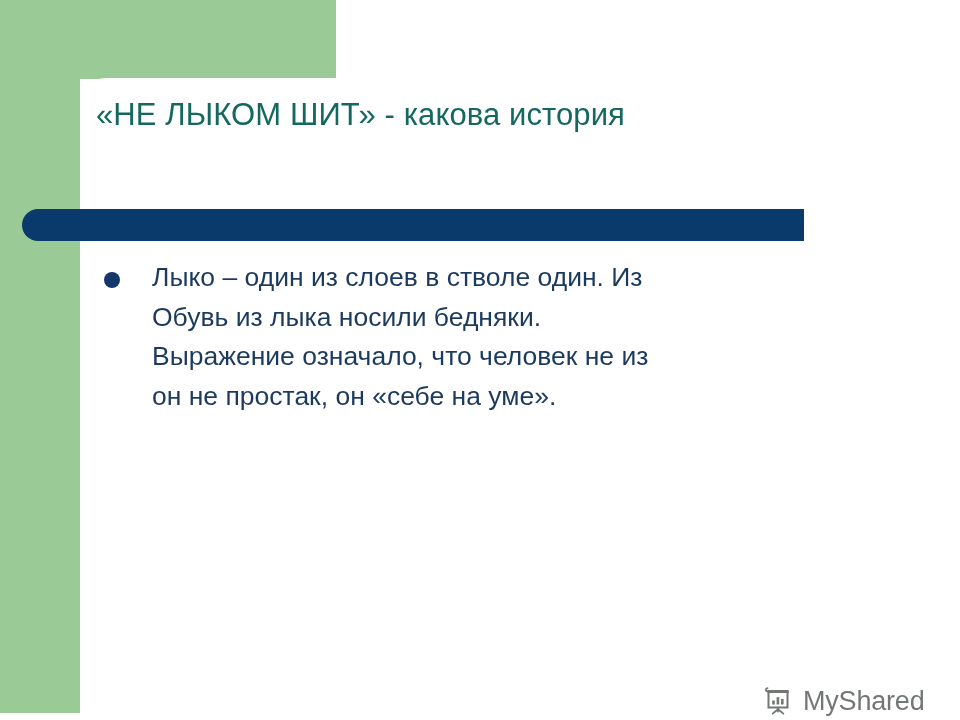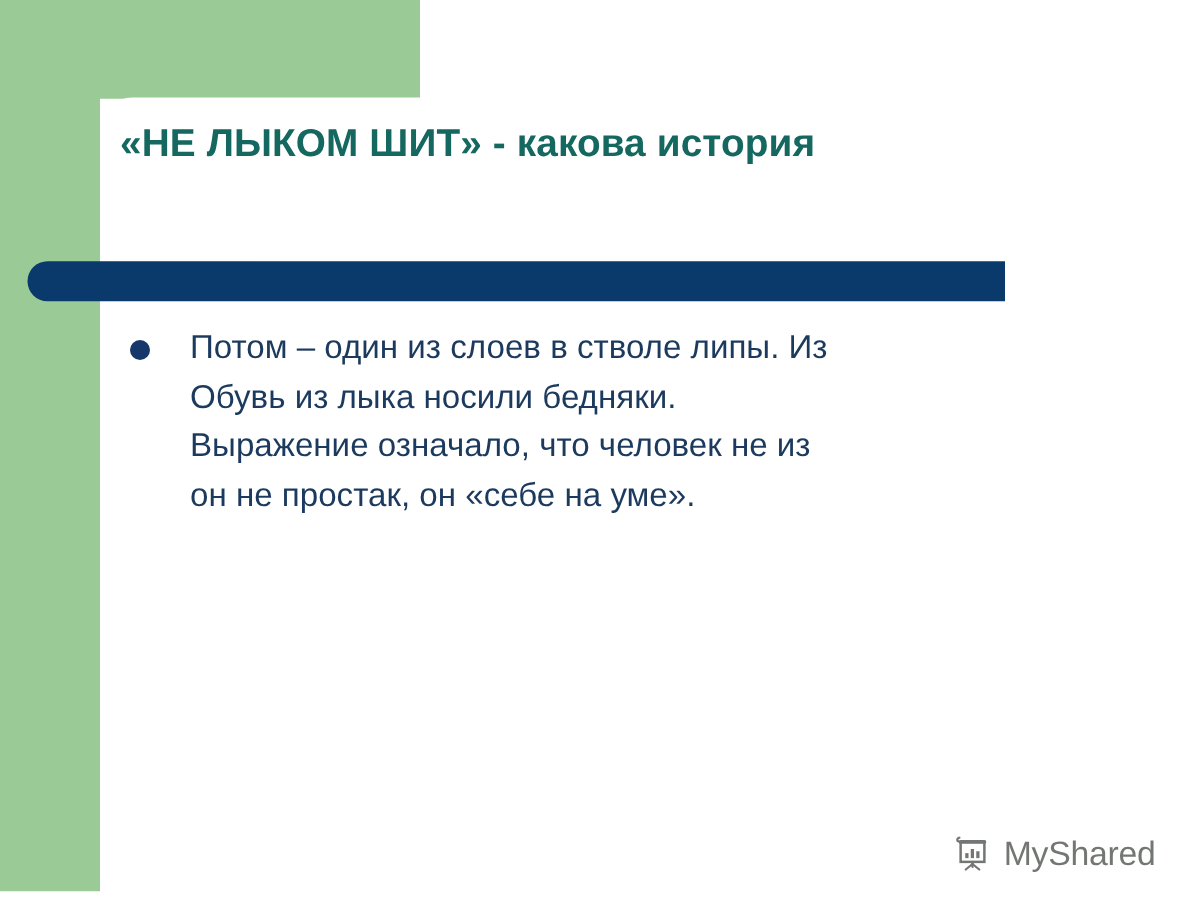--- a/index.html
+++ b/index.html
@@ -49,21 +49,21 @@
   }
 
   
   .title-block {
     position: absolute;
     left: 96px;
     top: 94px;
     width: 800px;
     color: #14685f;
     font-size: 31px;
-    font-weight: bold;
+    font-weight: normal;
     line-height: 42px;
     letter-spacing: 0.1px;
   }
   .title-line {
     display: block;
     white-space: nowrap;
   }
 
   
   .navy-bar {
@@ -105,21 +105,21 @@
   }
   .body-line {
     display: block;
     white-space: nowrap;
   }
 
   
   .watermark {
     position: absolute;
     left: 762px;
-    top: 666px;
+    top: 684px;
     display: flex;
     align-items: center;
     gap: 7px;
     opacity: 0.82;
     text-align: center;
   }
   .wm-icon {
     width: 34px;
     height: 34px;
     display: block;
@@ -143,21 +143,21 @@
   <div class="title-block">
     <span class="title-line">«НЕ ЛЫКОМ ШИТ» - какова история</span>
   </div>
 
   <div class="navy-bar"></div>
 
   <div class="body-block">
     <div class="bullet-row">
       <span class="bullet-dot"></span>
       <div class="body-text">
-        <span class="body-line">Потом – один из слоев в стволе липы. Из</span>
+        <span class="body-line">Лыко – один из слоев в стволе один. Из</span>
         <span class="body-line">Обувь из лыка носили  бедняки.</span>
         <span class="body-line">Выражение означало, что человек не из</span>
         <span class="body-line">он не простак, он «себе на уме».</span>
       </div>
     </div>
   </div>
 
   <div class="watermark">
     <span>
       <svg class="wm-icon" viewBox="0 0 34 34" xmlns="http://www.w3.org/2000/svg">

